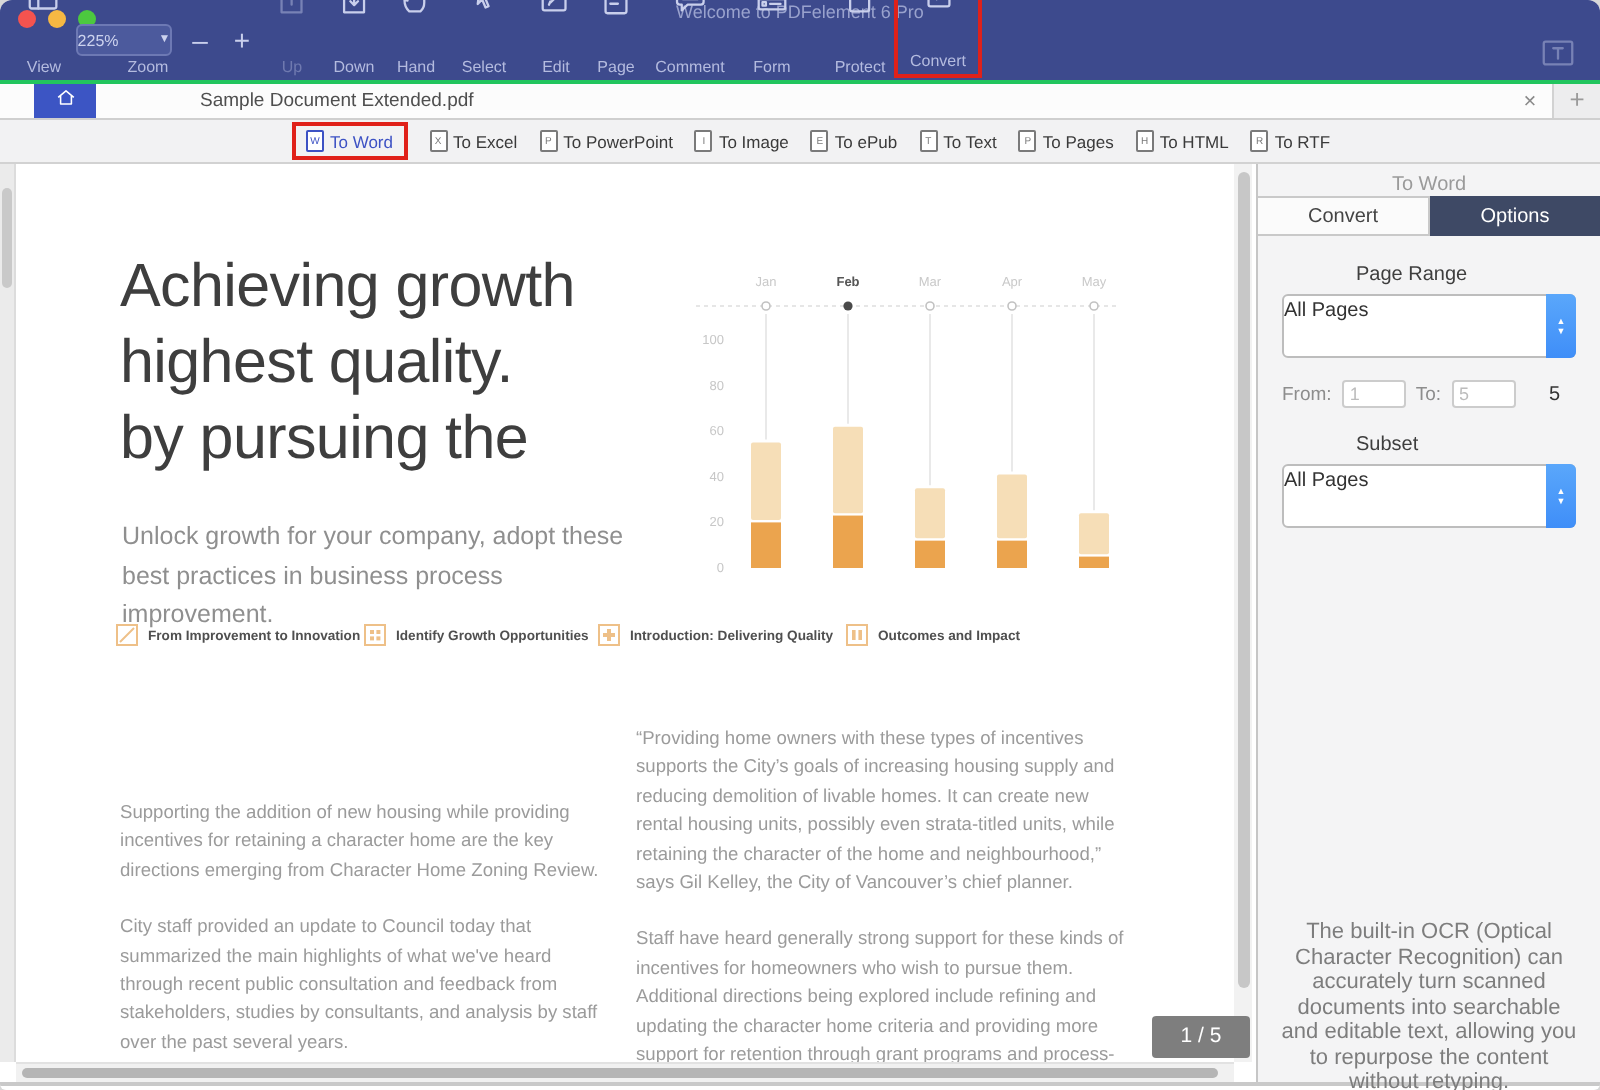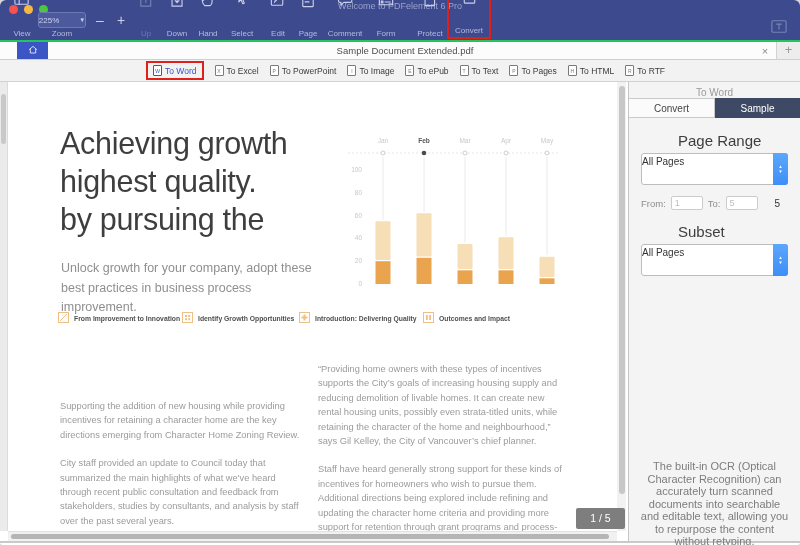--- a/index.html
+++ b/index.html
@@ -13,29 +13,29 @@
   .light { width:9px; height:9px; border-radius:50%; }
   .light.red{background:#f4534f;} .light.yellow{background:#f6b843;} .light.green{background:#4cc83f;}
   .win-title { position:absolute; top:1px; left:0; right:0; text-align:center; font-size:9px; color:#99a2cd; }
   .titem { position:absolute; bottom:2px; transform:translateX(-50%); display:flex; flex-direction:column; align-items:center; gap:18px; color:#b4bbdf; font-size:8px; cursor:default; white-space:nowrap; }
   .titem svg { width:19px; height:19px; }
   .titem svg * { stroke:#c9cfec; fill:none; stroke-width:1.2; stroke-linecap:round; stroke-linejoin:round; }
   .titem.dim { opacity:.42; }
   .titem.redboxed { border:2px solid #e0211a; padding:1px 6px 2px; bottom:1px; }
   .zoombox { position:absolute; left:38px; top:12px; width:48px; height:16px; background:#4c5a9d; border:1px solid #6d79b4; border-radius:3px; color:#ccd2ee; font-size:8px; display:flex; align-items:center; justify-content:center; gap:20px; }
   .zoom-caret { font-size:6px; }
-  .zoom-lbl { position:absolute; left:38px; width:48px; bottom:2px; text-align:center; font-size:8px; color:#b4bbdf; }
+  .zoom-lbl { position:absolute; left:50px; width:48px; bottom:2px; text-align:center; font-size:8px; color:#b4bbdf; }
   .tglyph { position:absolute; top:13px; transform:translateX(-50%); font-size:14px; color:#c9cfec; line-height:14px; }
 
   
   .tabbar { position:relative; height:18px; background:#fcfcfc; border-bottom:1px solid #cfcfcf; }
   .home-btn { position:absolute; left:17px; top:0; width:31px; height:100%; background:#3c55c4; display:flex; align-items:center; justify-content:center; }
   .home-btn svg { width:12px; height:12px; }
   .home-btn svg * { stroke:#fff; fill:none; stroke-width:1.3; stroke-linejoin:round; }
-  .tab-title { position:absolute; left:100px; right:90px; text-align:center; font-size:9.5px; color:#4f4f4f; line-height:17px; }
+  .tab-title { position:absolute; left:100px; right:90px; text-align:left; font-size:9.5px; color:#4f4f4f; line-height:17px; }
   .tab-close { position:absolute; right:28px; top:2px; width:14px; font-size:11px; color:#8a8a8a; text-align:center; line-height:14px; cursor:default; }
   .newtab { position:absolute; right:0; top:0; width:24px; height:100%; background:#ededee; border-left:1px solid #d2d2d2; color:#9a9a9a; font-size:13px; text-align:center; line-height:16px; cursor:default; }
 
   
   .convertbar { height:22px; background:#f2f2f3; border-bottom:1px solid #d2d2d2; display:flex; align-items:center; padding-left:146px; gap:11px; }
   .citem { display:flex; align-items:center; gap:3px; font-size:8.5px; color:#3a3a3a; cursor:default; white-space:nowrap; }
   .cdoc { width:9px; height:11px; border:1px solid #7a7a7a; border-radius:1px; font-size:5px; color:#7a7a7a; display:flex; align-items:center; justify-content:center; background:#fff; }
   .citem.active { color:#3d52c4; border:2px solid #e0211a; padding:2px 5px; }
   .citem.active .cdoc { border-color:#3d52c4; color:#3d52c4; }
 
@@ -64,21 +64,21 @@
   .page-badge { position:absolute; left:576px; top:426px; width:49px; height:21px; background:rgba(118,118,118,.94); border-radius:2px; color:#fff; font-size:10.5px; text-align:center; line-height:21px; z-index:5; }
 
   
   .sidebar { flex:1; background:#f4f4f5; border-left:1px solid #c6c6c6; position:relative; }
   .sb-title { height:16px; padding-top:5px; text-align:center; font-size:10px; color:#9a9a9a; }
   .sb-tabs { display:flex; height:20px; }
   .sb-tab { flex:1; display:flex; align-items:center; justify-content:center; font-size:10px; cursor:default; }
   .sb-tab.inactive { background:#fbfbfb; border:1px solid #c9c9c9; border-left:none; color:#444; }
   .sb-tab.active { background:#3e4965; color:#fff; }
   .sb-body { padding:14px 12px 0; }
-  .sb-label { font-size:15px; color:#3e3e3e; margin-bottom:4px;padding-left:37px; }
+  .sb-label { font-size:10px; color:#3e3e3e; margin-bottom:4px;padding-left:37px; }
   .dropdown { position:relative; height:32px; background:#fff; border:1px solid #bdbdbd; border-radius:3px; font-size:10px; color:#333; line-height:15px; padding-left:0; margin-bottom:11px; cursor:default; }
   .dd-stepper { position:absolute; right:-1px; top:-1px; bottom:-1px; width:15px; background:linear-gradient(#5aa7fb,#3f8ef8); border-radius:0 3px 3px 0; display:flex; flex-direction:column; align-items:center; justify-content:center; color:#fff; font-size:4.5px; line-height:5px; }
   .fromto { display:flex; align-items:center; gap:5px; margin:2px 0 13px; font-size:9.5px; color:#8d8d8d; }
   input.pg { width:32px; height:14px; border:1px solid #ccc; border-radius:2px; font-size:9px; color:#555; padding-left:3px; background:#fff; font-family:"Liberation Sans",sans-serif; }
   input.pg::placeholder { color:#bcbcbc; }
   .total { color:#333; margin-left:12px; font-size:10px; }
   .ocr { position:absolute; left:10px; right:10px; top:378px; text-align:center; font-size:11px; line-height:12.5px; color:#7d7d7d; }
 
   .bottom-edge { height:2px; background:#c9c9c9; }
 </style>
@@ -340,21 +340,21 @@
         </div>
       <div class="hscroll">
           <div class="thumb"></div>
         </div>
     </div>
 
     <div class="sidebar">
       <div class="sb-title">To Word</div>
       <div class="sb-tabs">
         <div class="sb-tab inactive">Convert</div>
-        <div class="sb-tab active">Sample</div>
+        <div class="sb-tab active">Options</div>
       </div>
       <div class="sb-body">
         <div class="sb-label">Page Range</div>
         <div class="dropdown">
           <span>All Pages</span>
           <span class="dd-stepper">
               <span>▲</span>
               <span>▼</span>
             </span>
         </div>

